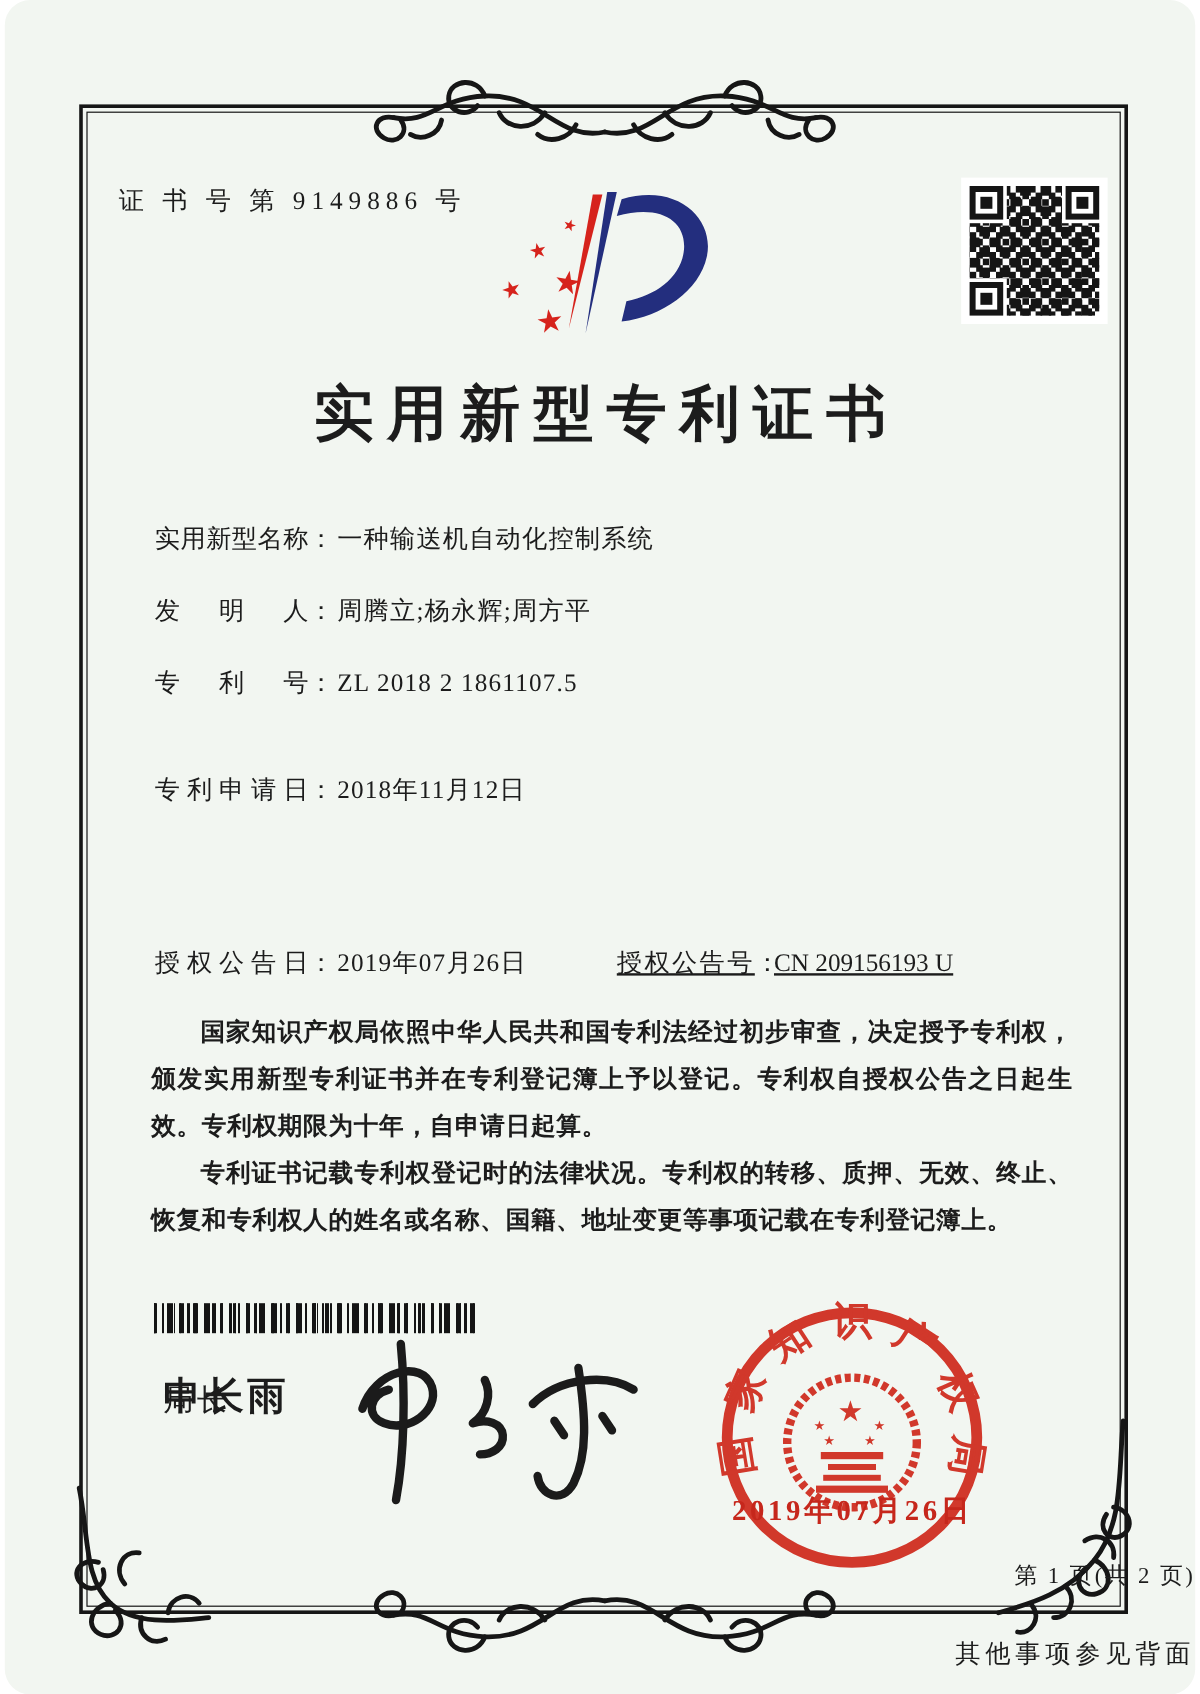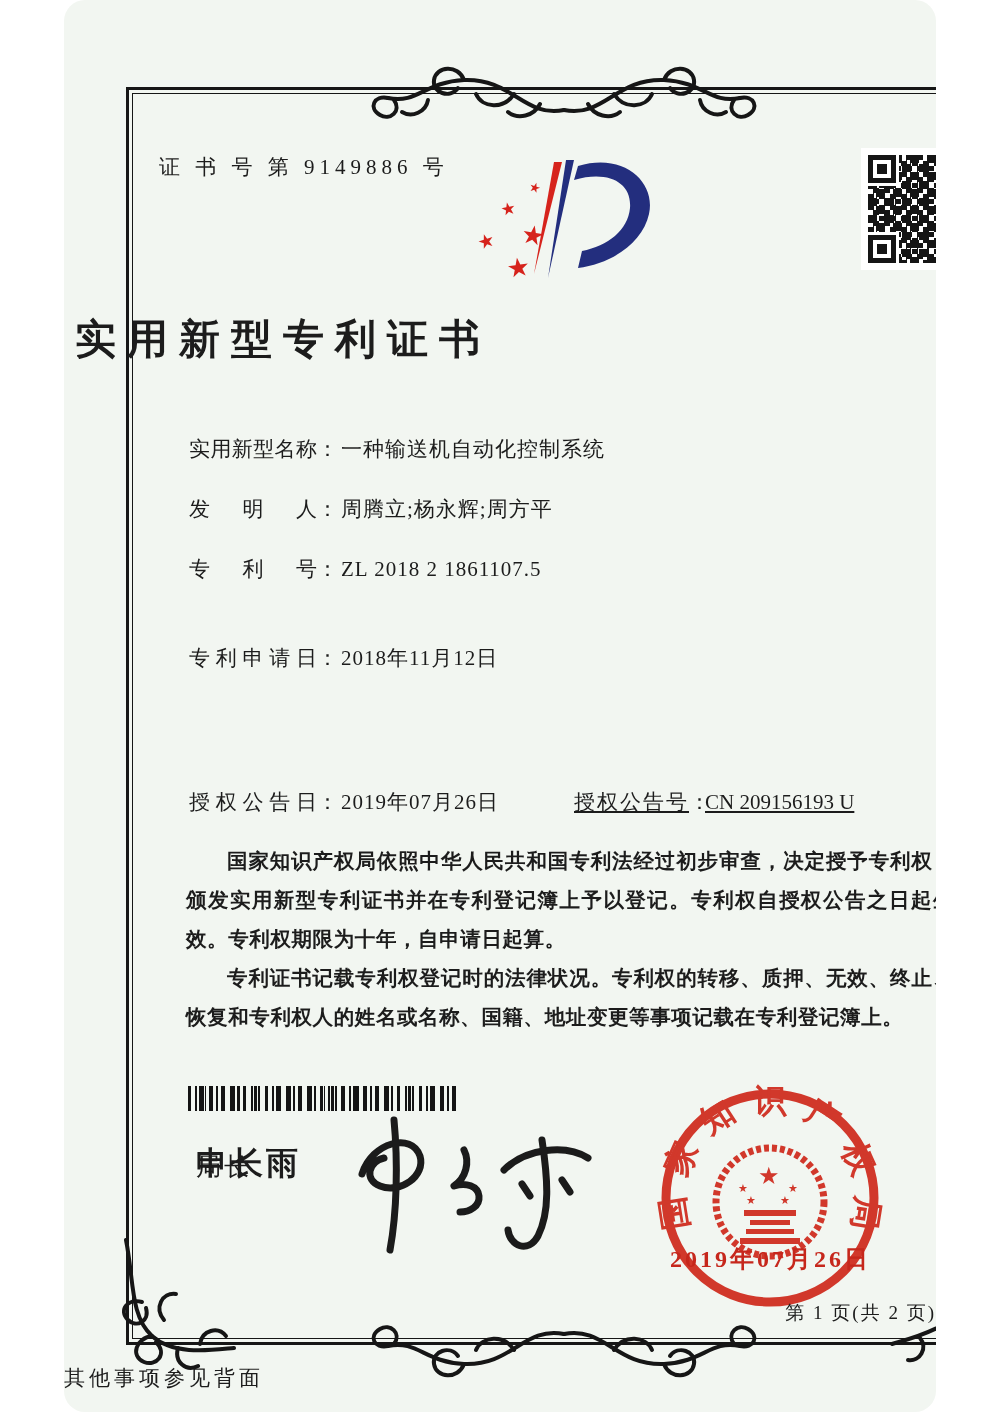--- a/index.html
+++ b/index.html
@@ -1,58 +1,58 @@
 <!DOCTYPE html>
 <html><head>
 <meta charset="utf-8">
 <style>
   html,body{margin:0;padding:0;background:#ffffff;}
   .page{
-    position:relative; width:872px; height:1412px; margin:0 auto; overflow:hidden;
+    position:relative; width:992px; height:1412px; margin:0 auto; overflow:hidden;
     color:#1c1c1c;
     font-family:"Liberation Serif","DejaVu Serif",serif;
     background:
       repeating-linear-gradient(178deg, rgba(122,165,142,0.10) 0 1px, rgba(255,255,255,0) 1px 5px),
       linear-gradient(180deg,#f8faf6 0%,#f1f6f0 38%,#e3efe7 78%,#ddecе4 100%);
     background-color:#f2f6f1;
     border-radius:21px;
   }
   
   .frame{
     position:absolute; left:62px; top:87px; width:868px; height:1252px;
     border:3.5px solid #161616;
   }
   .frame::before{
     content:""; position:absolute; inset:3px; border:1.5px solid #161616;
   }
   .abs{position:absolute;}
   .cert-no{left:95px; top:153px; font-size:21px; letter-spacing:5px; white-space:nowrap;}
   .title{
-    left:0; right:0; top:312px; 
-    font-size:41px; font-weight:700; letter-spacing:11px; padding-left:11px; white-space:nowrap;
+    left:0; right:0; top:312px; text-align:center;
+    font-size:50px; font-weight:700; letter-spacing:11px; padding-left:11px; white-space:nowrap;
   }
   .field-row{left:125px; width:770px; font-size:21px; white-space:nowrap;}
   .f-label{display:inline-block; width:128px; text-align:justify; text-align-last:justify; text-justify:inter-character; vertical-align:bottom;}
   .f-colon{display:inline-block; width:16px;}
   .f-value{margin-left:8px; letter-spacing:1px;text-align:right;}
   .grant-pair{position:absolute; left:385px; top:0; white-space:nowrap;text-decoration:underline;}
   .grant-pair .g-label{letter-spacing:2px;}
   .body-text{left:122px; top:842px; width:768px;}
   .body-text p{margin:0; text-indent:2em; font-size:20.5px; line-height:39px; text-align:justify; letter-spacing:0.6px;font-weight:bold;}
   .barcode{
     left:124px; top:1086px; width:270px; height:25px;
     background-image:
       repeating-linear-gradient(90deg,#141414 0 2px,transparent 2px 7px),
       repeating-linear-gradient(90deg,#141414 0 3px,transparent 3px 11px),
       repeating-linear-gradient(90deg,#141414 0 1px,transparent 1px 17px);
   }
   .commissioner-title{left:132px; top:1150px; font-size:25px; font-weight:400; letter-spacing:3px;}
   .commissioner-name{left:132px; top:1142px; font-size:32px; font-weight:700; letter-spacing:3px;}
   .page-indicator{left:0; right:0; top:1300px; text-align:right; font-size:19px; letter-spacing:2px;}
-  .back-note{left:0; right:0; top:1364px; text-align:left; font-size:21px; letter-spacing:4px;}
+  .back-note{left:0; right:0; top:1364px; text-align:right; font-size:21px; letter-spacing:4px;}
   
   .qr{left:797px; top:148px; width:122px; height:122px; background:#fff;}
   .qr-noise{
     position:absolute; inset:7px;
     background-image:
       conic-gradient(#151515 25%, transparent 0 50%, #151515 0 75%, transparent 0),
       conic-gradient(#151515 25%, transparent 0 50%, #151515 0 75%, transparent 0);
     background-size:11px 11px, 17px 17px;
   }
   .finder{position:absolute; width:18px; height:18px; border:5px solid #151515; background:#fff; box-shadow:0 0 0 3px #fff;}

